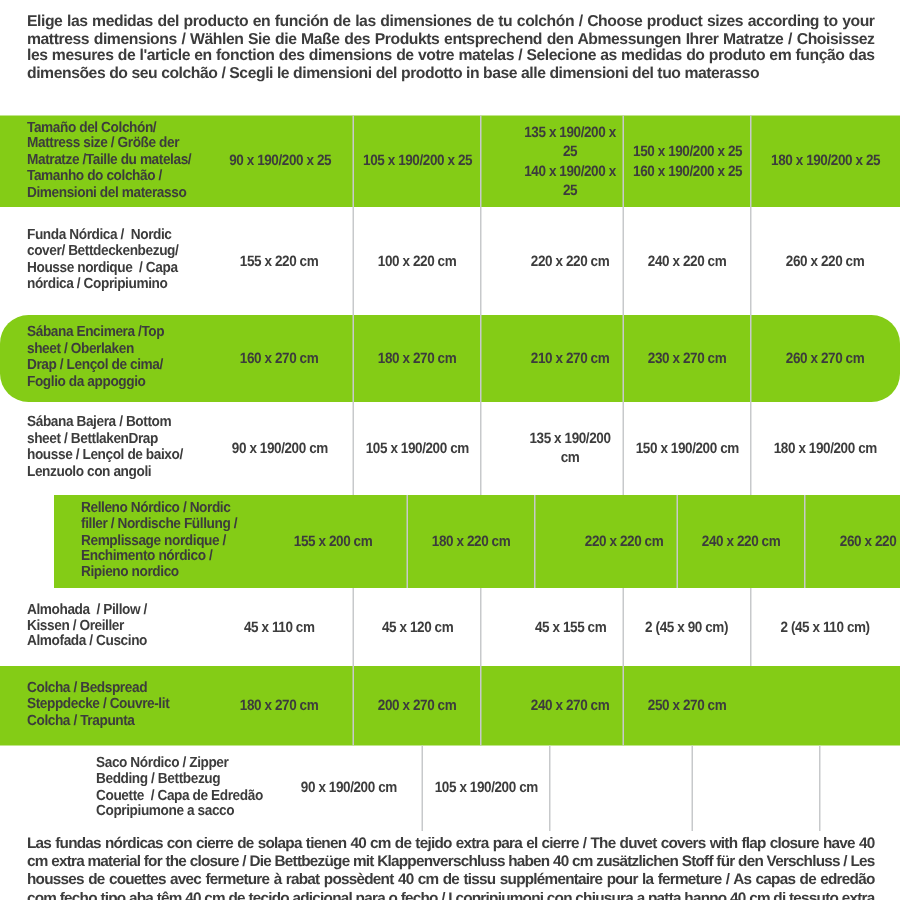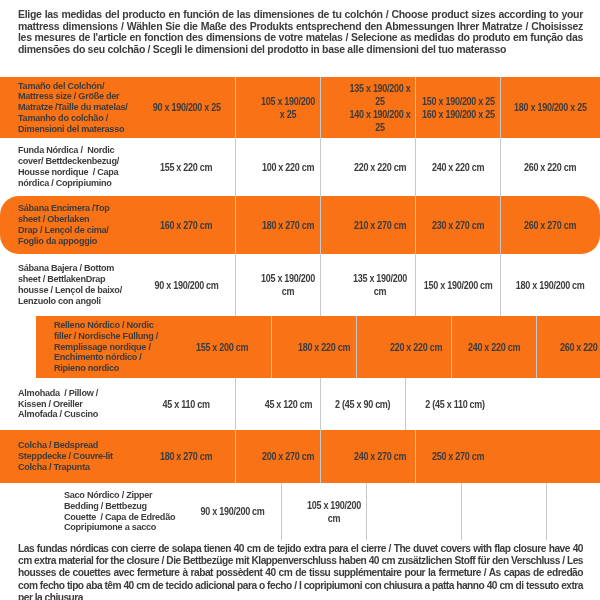--- a/index.html
+++ b/index.html
@@ -9,23 +9,23 @@
     color:#3c3c3c;
   }
   .intro{
     box-sizing:border-box;height:68px;overflow:hidden;
     padding:9px 17px 0 18px;
     font-size:10.5px;line-height:11.6px;font-weight:bold;
     letter-spacing:-0.3px;text-align:justify;
   }
   .sizes-table{margin-top:9px;}
   .row{display:flex;width:600px;}
-  .row.shade{background:#f97316;}
+  .row.shade{background:#84cc16;}
   .row:nth-of-type(1){height:61px;}
-  .row:nth-of-type(2){height:58px;}
+  .row:nth-of-type(2){height:72px;}
   .row:nth-of-type(3){height:58px;border-radius:19px;}
   .row:nth-of-type(4){height:62px;}
   .row:nth-of-type(5){height:62px;margin-left:36px;}
   .row:nth-of-type(6){height:52px;}
   .row:nth-of-type(7){height:53px;}
   .row:nth-of-type(8){height:57px;margin-left:46px;}
   .cell{box-sizing:border-box;display:flex;align-items:center;font-weight:bold;}
   .cell.label{
     width:138px;padding:0 2px 0 18px;
     font-size:9.8px;line-height:10.8px;letter-spacing:-0.3px;
@@ -34,21 +34,21 @@
     white-space:pre;transform:scaleX(0.93);transform-origin:left center;
   }
   .cell.val{
     justify-content:center;text-align:center;
     font-size:10px;letter-spacing:-0.3px;line-height:13px;
   }
   .cell.val .vt{
     white-space:pre-line;transform:scaleX(0.9);transform-origin:center center;
   }
   .c1{width:97px;}
-  .c2{width:85px;padding-left:20px;}
+  .c2{width:85px;}
   .c3{width:95px;padding-left:24px;}
   .c4{width:85px;}
   .c5{width:100px;}
   .cell.val + .cell.val{border-left:1px solid #c7c9cb;}
   .footnote{
     box-sizing:border-box;
     padding:3px 17px 0 18px;
     font-size:10.2px;line-height:12.2px;font-weight:bold;
     letter-spacing:-0.5px;text-align:justify;
   }
@@ -189,20 +189,23 @@
         <span class="lt">Almohada  / Pillow /
 Kissen / Oreiller
 Almofada / Cuscino</span>
       </div>
     <div class="cell val c1">
         <span class="vt">45 x 110 cm</span>
       </div>
     <div class="cell val c2">
         <span class="vt">45 x 120 cm</span>
       </div>
+    <div class="cell val c3">
+        <span class="vt">45 x 155 cm</span>
+      </div>
     <div class="cell val c4">
         <span class="vt">2 (45 x 90 cm)</span>
       </div>
     <div class="cell val c5">
         <span class="vt">2 (45 x 110 cm)</span>
       </div>
   </div>
 
   <div class="row shade">
     <div class="cell label">

